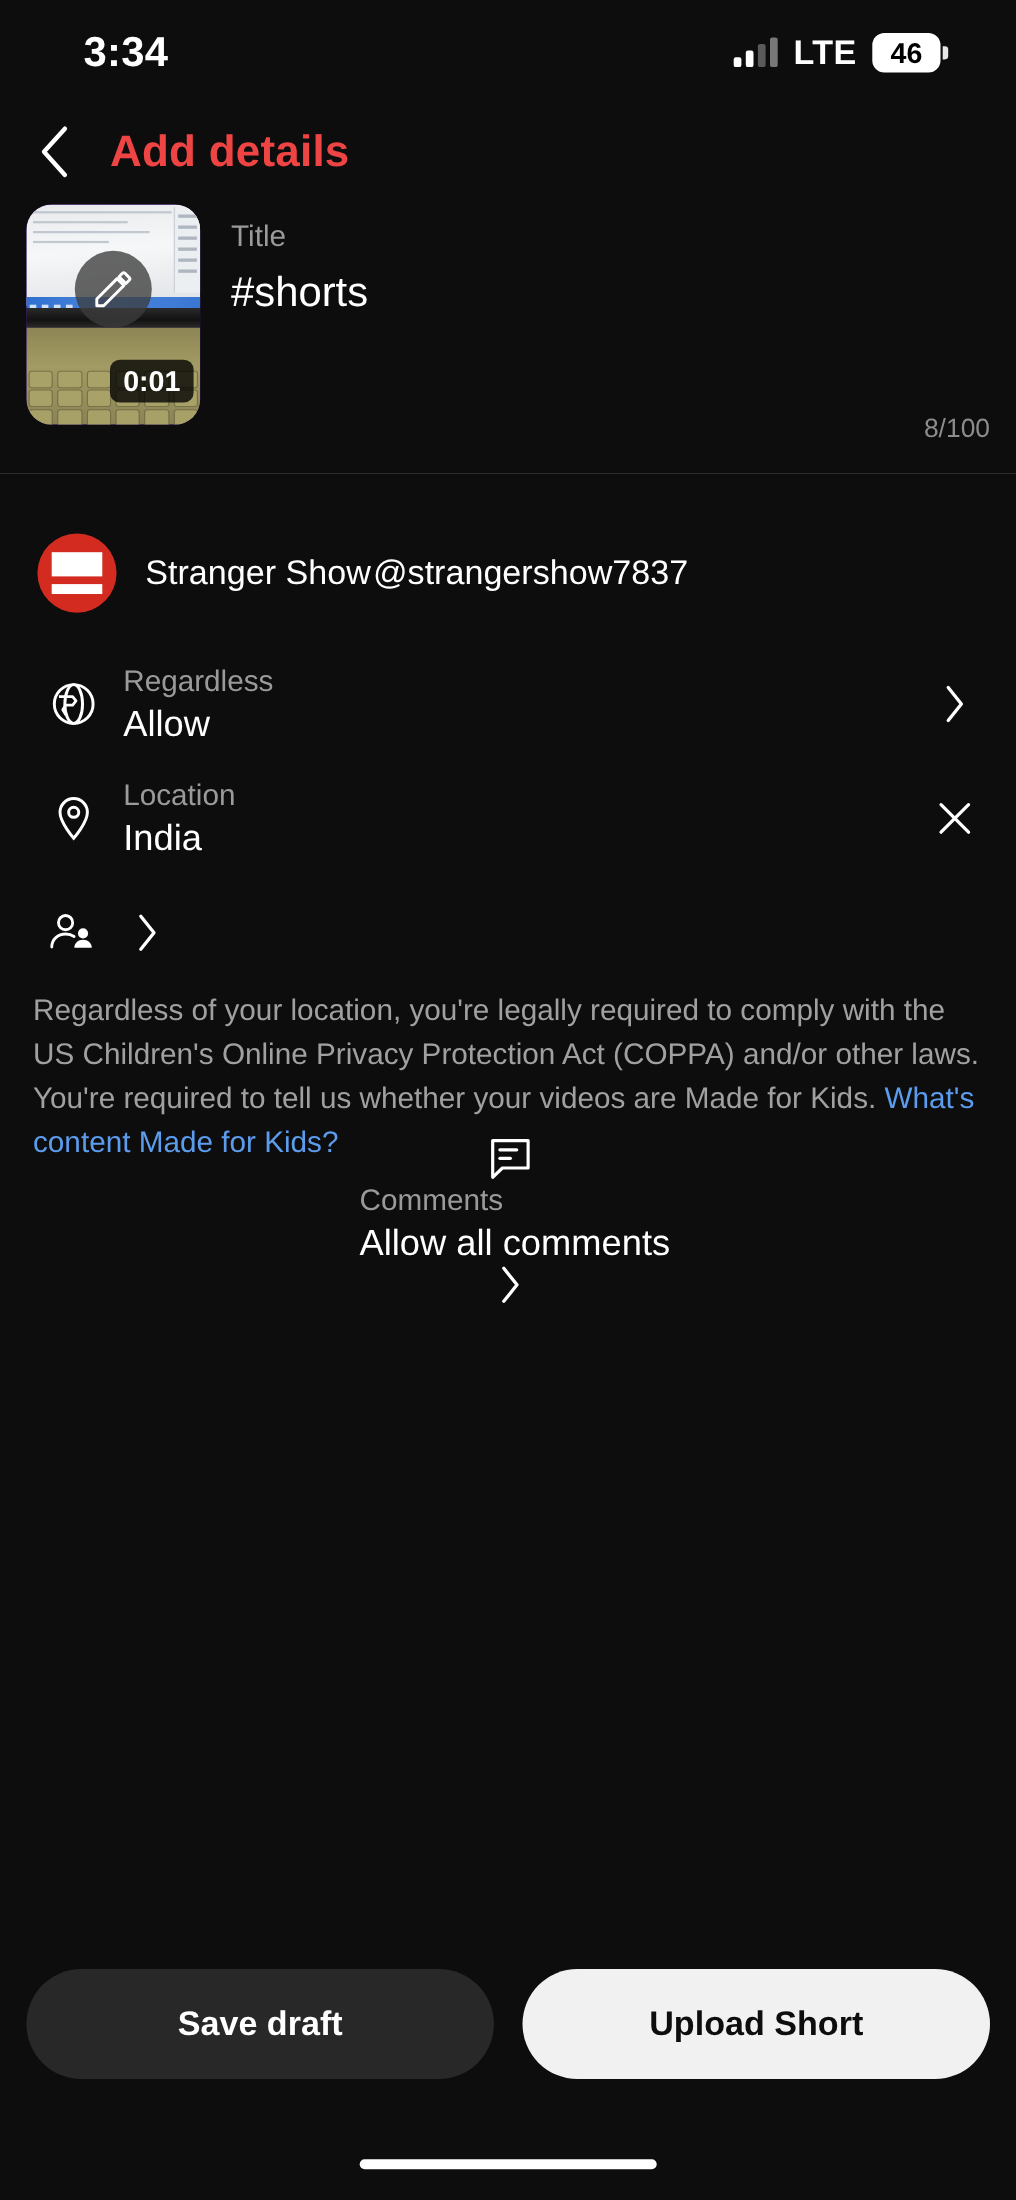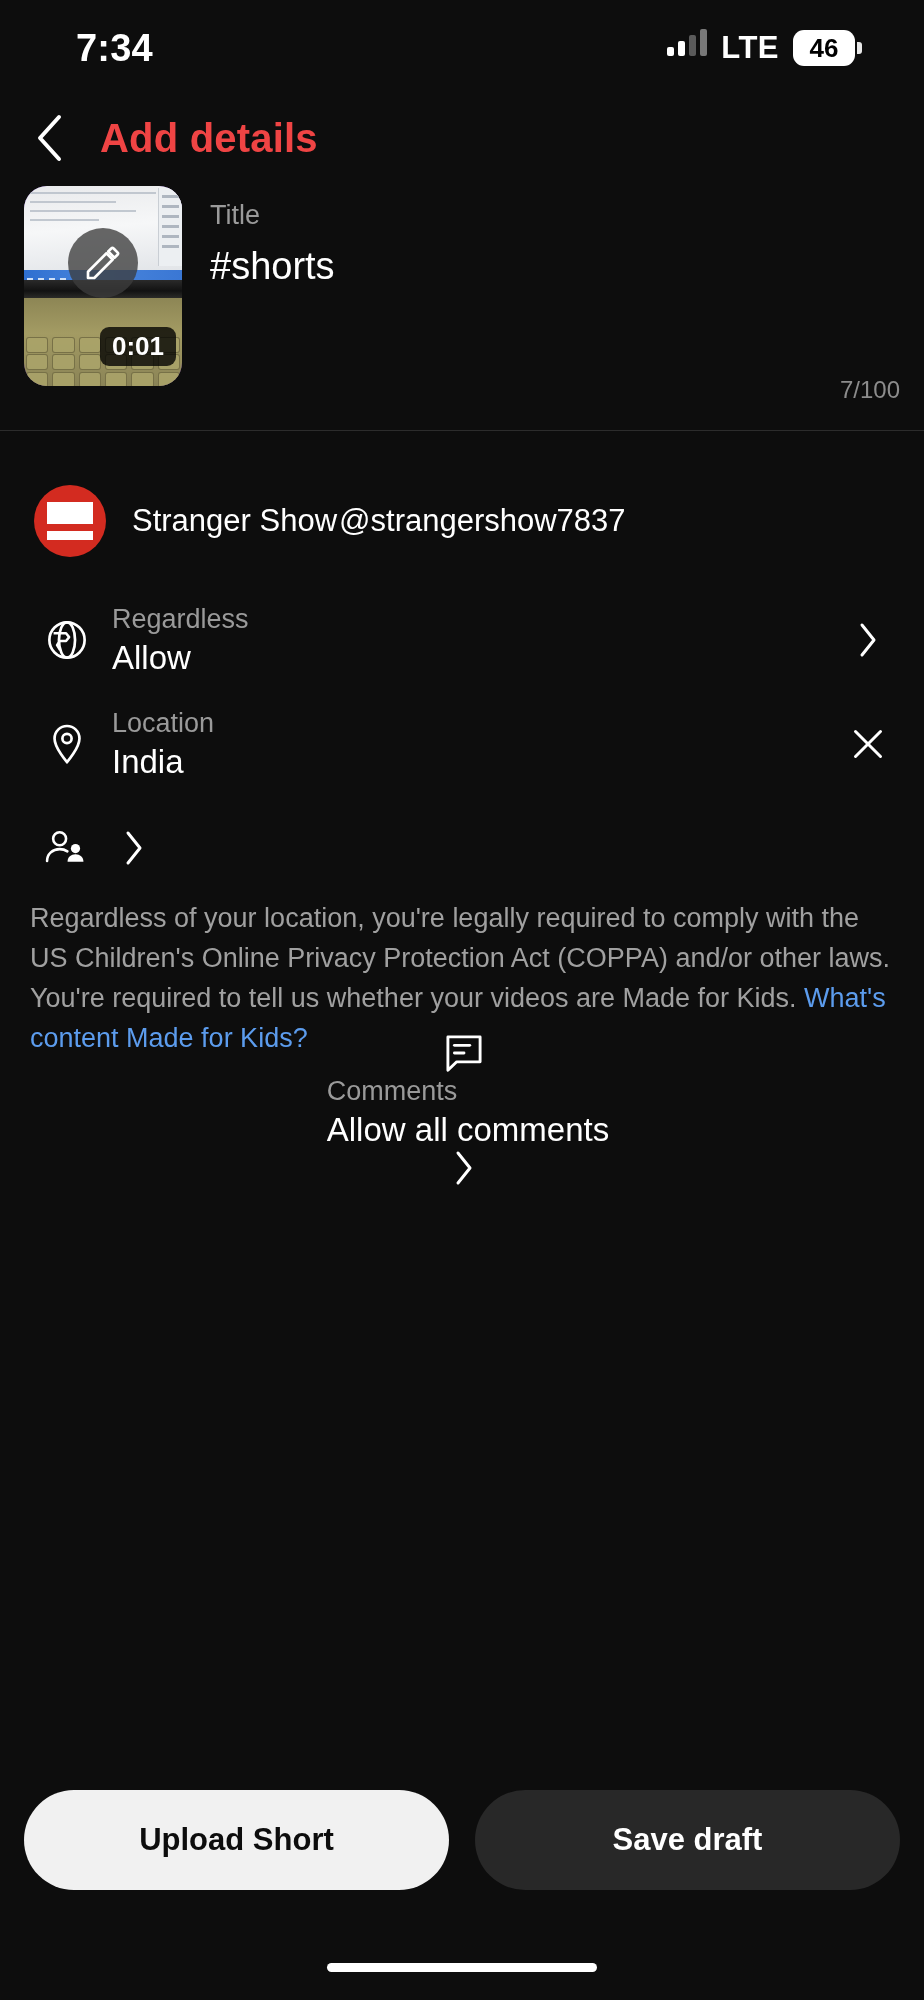--- a/index.html
+++ b/index.html
@@ -11,21 +11,21 @@
   }
   .phone { position: relative; width: 924px; height: 2000px; background: #0d0d0d; }
 
   
   .status-bar {
     position: absolute; top: 0; left: 0; right: 0; height: 96px;
     display: flex; align-items: center; justify-content: space-between;
     padding: 0 62px 0 76px;
   }
   .status-time { color: #fff; font-size: 38px; font-weight: 600; letter-spacing: 0.2px; }
-  .status-right { display: flex; align-items: flex-start; gap: 14px; }
+  .status-right { display: flex; align-items: center; gap: 14px; }
   .sig-bars { display: flex; align-items: flex-end; gap: 4px; height: 26px; }
   .sig-bars i { display: block; width: 7px; border-radius: 2px; background: #ffffff; }
   .sig-bars i:nth-child(1) { height: 9px; }
   .sig-bars i:nth-child(2) { height: 15px; }
   .sig-bars i:nth-child(3) { height: 21px; background: #5a5a5a; }
   .sig-bars i:nth-child(4) { height: 27px; background: #787878; }
   .lte { color: #fff; font-size: 31px; font-weight: 600; letter-spacing: 0.5px; }
   .battery-wrap { display: flex; align-items: center; }
   .battery {
     background: #fff; color: #000; border-radius: 11px;
@@ -167,21 +167,21 @@
     position: absolute; bottom: 28px; left: 50%; transform: translateX(-50%);
     width: 270px; height: 9px; border-radius: 5px; background: #fff;
   }
 </style>
 </head>
 <body>
 
 <div class="phone">
 
   <div class="status-bar">
-    <div class="status-time">7:34</div>
+    <div class="status-time">3:34</div>
     <div class="status-right">
       <div class="sig-bars">
         <i></i>
           <i></i>
           <i></i>
           <i></i>
       </div>
       <div class="lte">LTE</div>
       <div class="battery-wrap">
         <div class="battery">46</div>
@@ -252,21 +252,21 @@
           <path d="M3 17.25V21h3.75L17.81 9.94l-3.75-3.75L3 17.25z" fill="none" stroke="#fff" stroke-width="1.6" stroke-linejoin="round"></path>
           <path d="M20.71 7.04a1 1 0 0 0 0-1.41l-2.34-2.34a1 1 0 0 0-1.41 0l-1.83 1.83 3.75 3.75 1.83-1.83z" fill="none" stroke="#fff" stroke-width="1.6" stroke-linejoin="round"></path>
         </svg>
       </div>
       <div class="thumb-duration">0:01</div>
     </div>
 
     <div class="title-fields">
       <div class="field-label">Title</div>
       <div class="field-value-title">#shorts</div>
-      <div class="char-counter">7/100</div>
+      <div class="char-counter">8/100</div>
     </div>
   </div>
 
   <div class="divider d1"></div>
 
   <div class="channel-row">
     <div class="avatar">
       <div class="bar1"></div>
       <div class="bar2"></div>
     </div>
@@ -347,18 +347,18 @@
       <div class="srow-value">Allow all comments</div>
     </div>
     <div class="srow-action">
       <svg width="22" height="38" viewBox="0 0 22 38">
         <polyline points="5,4 17,19 5,34" fill="none" stroke="#fff" stroke-width="3" stroke-linecap="round" stroke-linejoin="round"></polyline>
       </svg>
     </div>
   </div>
 
   <div class="actions">
+    <button class="btn btn-secondary">Save draft</button>
     <button class="btn btn-primary">Upload Short</button>
-    <button class="btn btn-secondary">Save draft</button>
   </div>
 
   <div class="home-indicator"></div>
 </div>
 
 </body></html>

